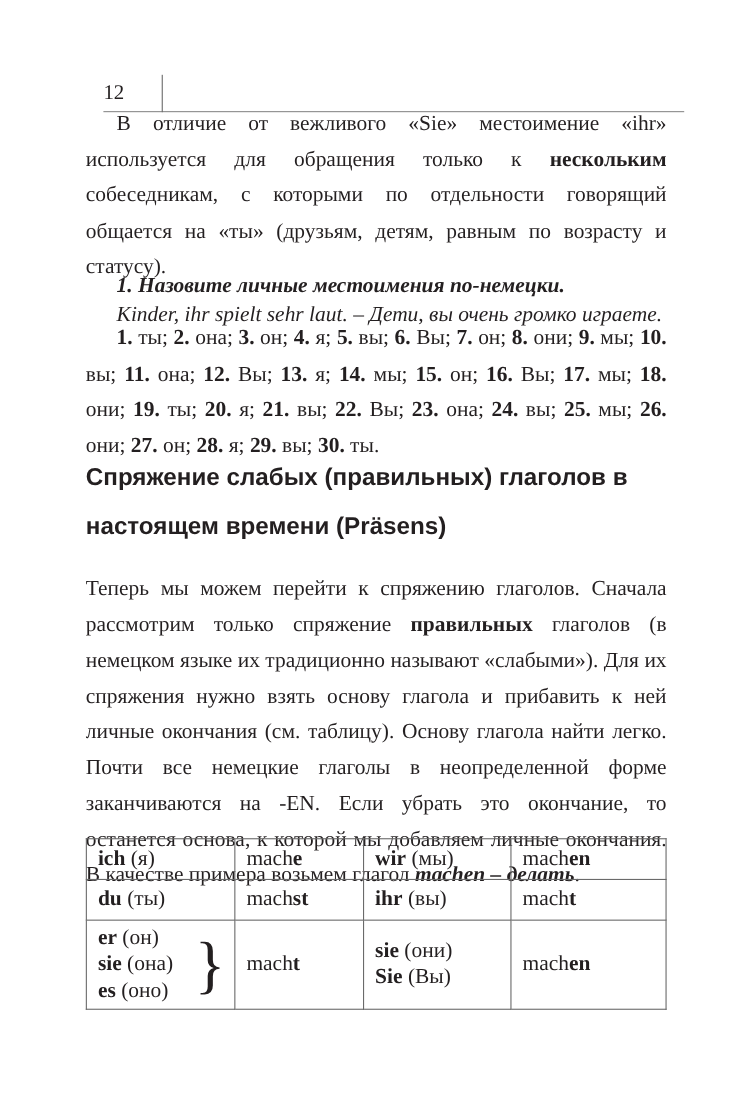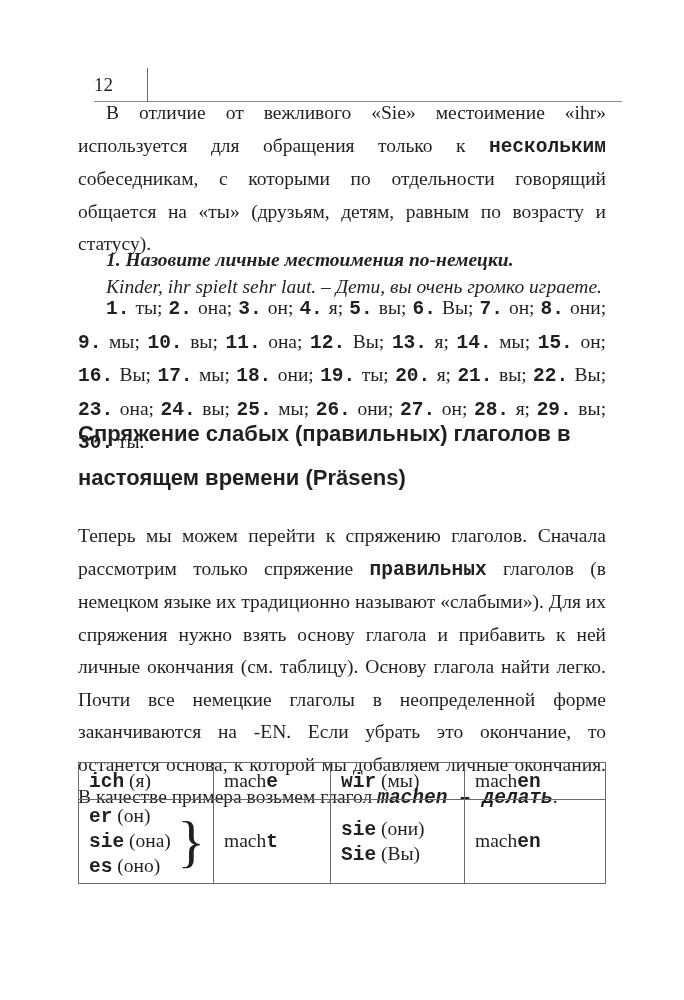--- a/index.html
+++ b/index.html
@@ -8,21 +8,21 @@
   .running-head { position:absolute; left:94px; top:58px; width:528px; height:31px;
                   border-bottom:1.5px solid #8a8a8a;margin-top:12px; }
   .page-num { position:absolute; left:0; top:4px; font-size:19px; color:#231f20; }
   .head-sep { position:absolute; left:53px; top:-2px; width:1px; height:34px; background:#6a6a6a; }
   .section-name { position:absolute; left:70px; top:4px; font-size:19px; letter-spacing:0.2px; color:#231f20; }
 
   .p { position:absolute; left:78px; width:528px; font-size:19.5px; line-height:32.5px;
        text-align:justify; margin:0; }
   .indent { text-indent:28px; }
   .ex { font-style:italic; text-indent:28px; }
-  b { font-weight:bold;font-family:Liberation Mono, monospace; }
+  b { font-weight:bold; }
   .task-title { font-style:italic; font-weight:bold; }
 
   .h2 { position:absolute; left:78px; top:412px; width:528px; margin:0;
         font-family:"Liberation Sans","DejaVu Sans",sans-serif; font-weight:bold;
         font-size:22px; line-height:44px; color:#231f20; }
 
   table.conj { position:absolute; left:78px; top:762px; width:528px; border-collapse:collapse;
                font-size:19.5px;padding-left:40px; }
   table.conj td { border:1.5px solid #6a6a6a; padding:4px 10px; vertical-align:middle; line-height:24px; }
   table.conj tr.r1 td, table.conj tr.r2 td { height:28px; }
@@ -62,20 +62,30 @@
       <tr class="r1">
         <td class="c1">
           <div><b class="pron">ich</b><span> (я)</span></div>
         </td>
         <td class="c2"><span>mach</span><b class="ending">e</b></td>
         <td class="c3">
           <div><b class="pron">wir</b><span> (мы)</span></div>
         </td>
         <td class="c4"><span>mach</span><b class="ending">en</b></td>
       </tr>
+      <tr class="r2">
+        <td class="c1">
+          <div><b class="pron">du</b><span> (ты)</span></div>
+        </td>
+        <td class="c2"><span>mach</span><b class="ending">st</b></td>
+        <td class="c3">
+          <div><b class="pron">ihr</b><span> (вы)</span></div>
+        </td>
+        <td class="c4"><span>mach</span><b class="ending">t</b></td>
+      </tr>
       <tr class="r3">
         <td class="c1 brace-cell">
           <div><b class="pron">er</b><span> (он)</span></div>
           <div><b class="pron">sie</b><span> (она)</span></div>
           <div><b class="pron">es</b><span> (оно)</span></div>
           <span class="brace">}</span>
         </td>
         <td class="c2"><span>mach</span><b class="ending">t</b></td>
         <td class="c3">
           <div><b class="pron">sie</b><span> (они)</span></div>

